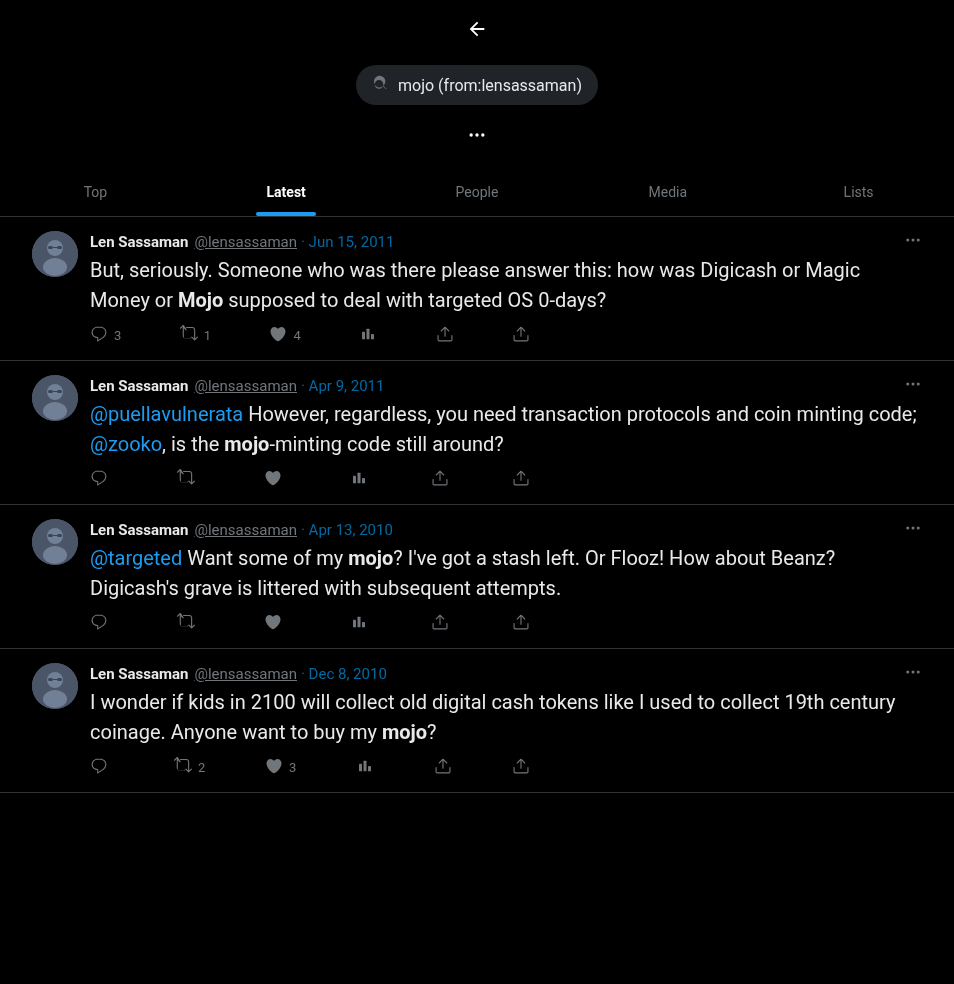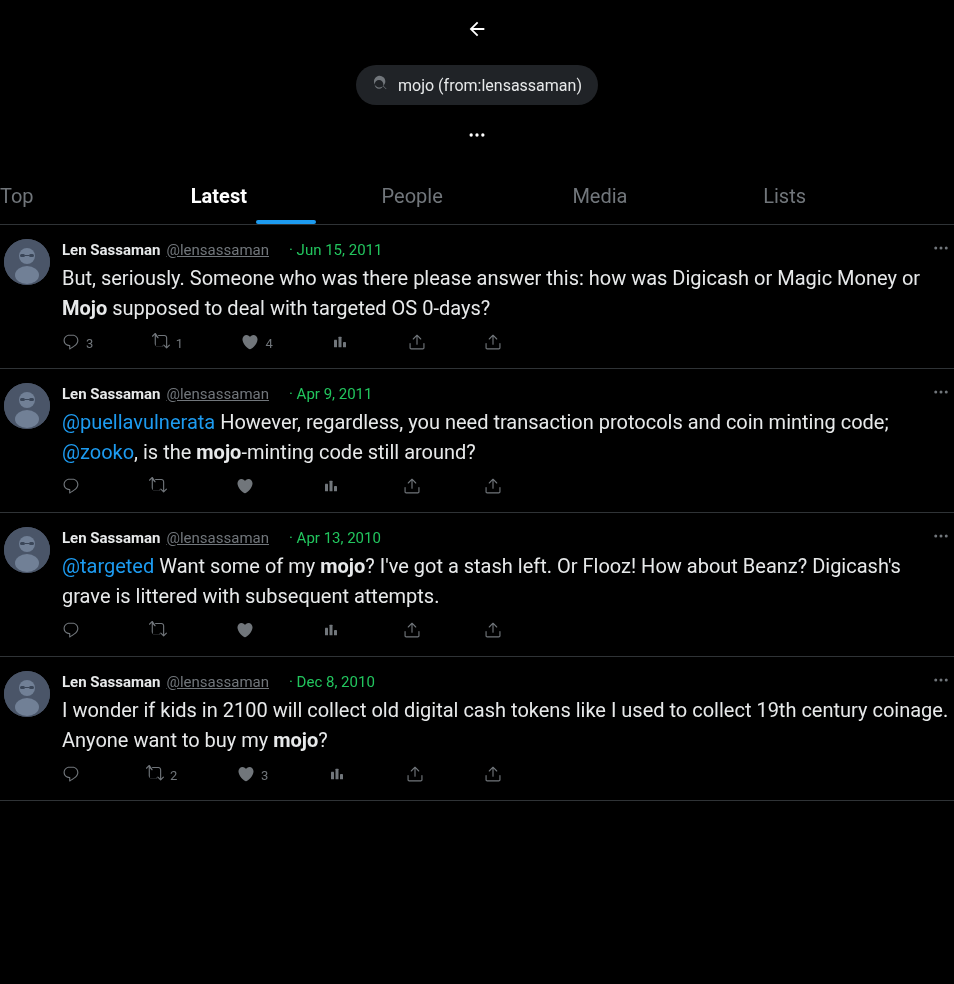--- a/index.html
+++ b/index.html
@@ -51,23 +51,24 @@
       padding: 8px;
     }
 
     
     .tabs {
       display: flex;
       border-bottom: 1px solid #2f3336;
     }
     .tab {
       flex: 1;
+      text-align: center;
       padding: 16px 0;
       color: #71767b;
-      font-size: 20px;
+      font-size: 14px;
       cursor: pointer;
       position: relative;
     }
     .tab.active {
       color: #fff;
       font-weight: 700;
     }
     .tab.active::after {
       content: '';
       position: absolute;
@@ -78,21 +79,21 @@
       height: 4px;
       background: #1d9bf0;
       border-radius: 2px;
     }
 
     
     .tweet-list { }
 
     .tweet {
       display: flex;
-      padding: 14px 4px;
+      padding: 14px 32px;
       border-bottom: 1px solid #2f3336;
       gap: 12px;
     }
 
     .tweet-body {
       flex: 1;
       min-width: 0;
     }
 
     .tweet-header {
@@ -112,23 +113,23 @@
       font-size: 15px;
       color: #e7e9ea;
     }
     .author-handle {
       color: #71767b;
       font-size: 15px;
       margin-left: 6px;
       text-decoration: underline;
     }
     .tweet-date {
-      color: #22c55e;
+      color: #0369a1;
       font-size: 15px;
-      margin-left: 20px;
+      margin-left: 4px;
     }
     .more-icon {
       color: #71767b;
       font-size: 16px;
       cursor: pointer;
     }
 
     .replying-to {
       color: #71767b;
       font-size: 14px;

